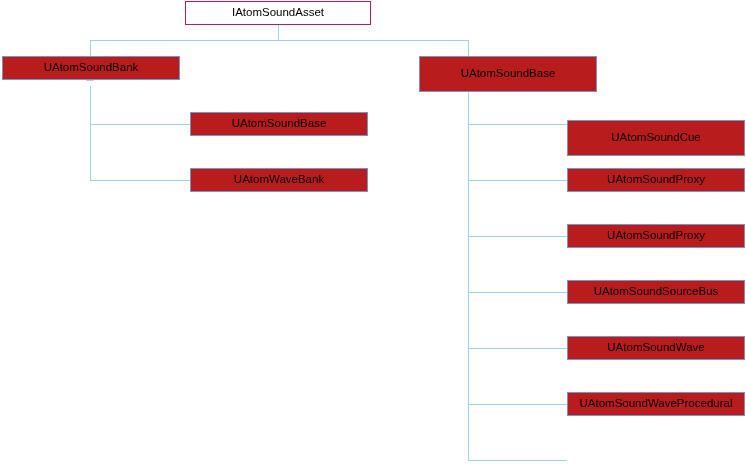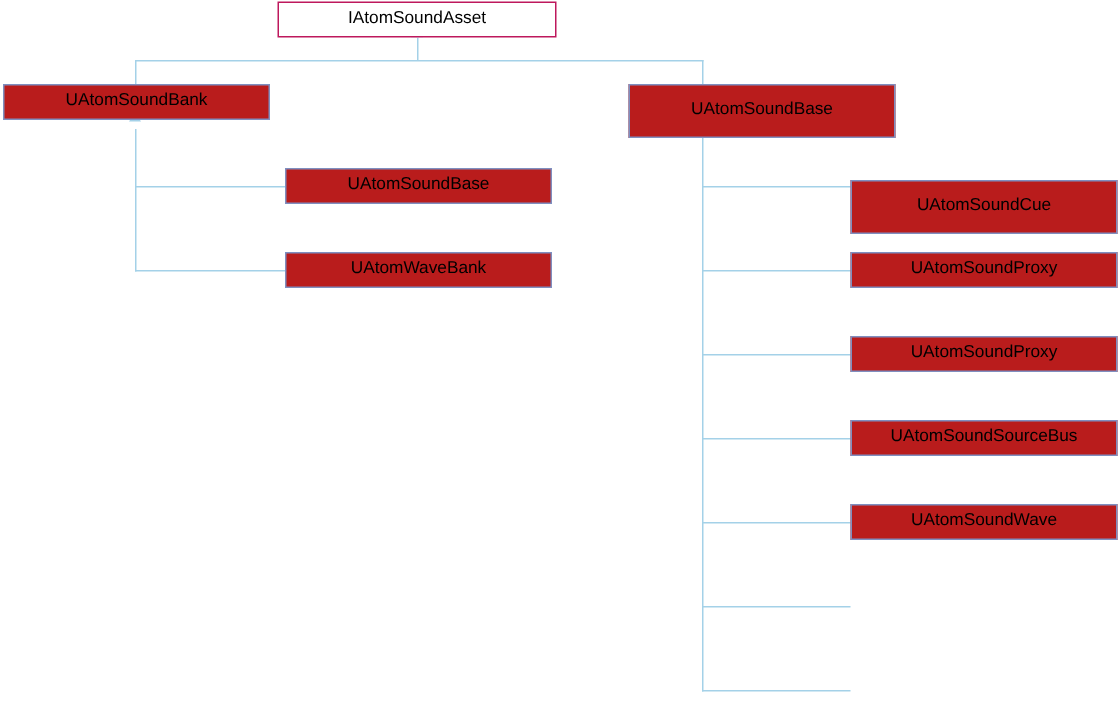--- a/index.html
+++ b/index.html
@@ -92,15 +92,16 @@
   <div class="node derived" style="left:567px;top:120px;width:178px;height:36px;">UAtomSoundCue</div>
 
   <div class="node derived" style="left:567px;top:168px;width:178px;height:24px;text-align:center;">UAtomSoundProxy</div>
 
   <div class="node derived" style="left:567px;top:224px;width:178px;height:24px;">UAtomSoundProxy</div>
 
   <div class="node derived" style="left:567px;top:280px;width:178px;height:24px;">UAtomSoundSourceBus</div>
 
   <div class="node derived" style="left:567px;top:336px;width:178px;height:24px;">UAtomSoundWave</div>
 
+  <div class="node derived" style="left:567px;top:392px;width:178px;height:24px;">UAtomSoundWaveProcedural</div>
 
 
 </div>
 
 </body></html>

